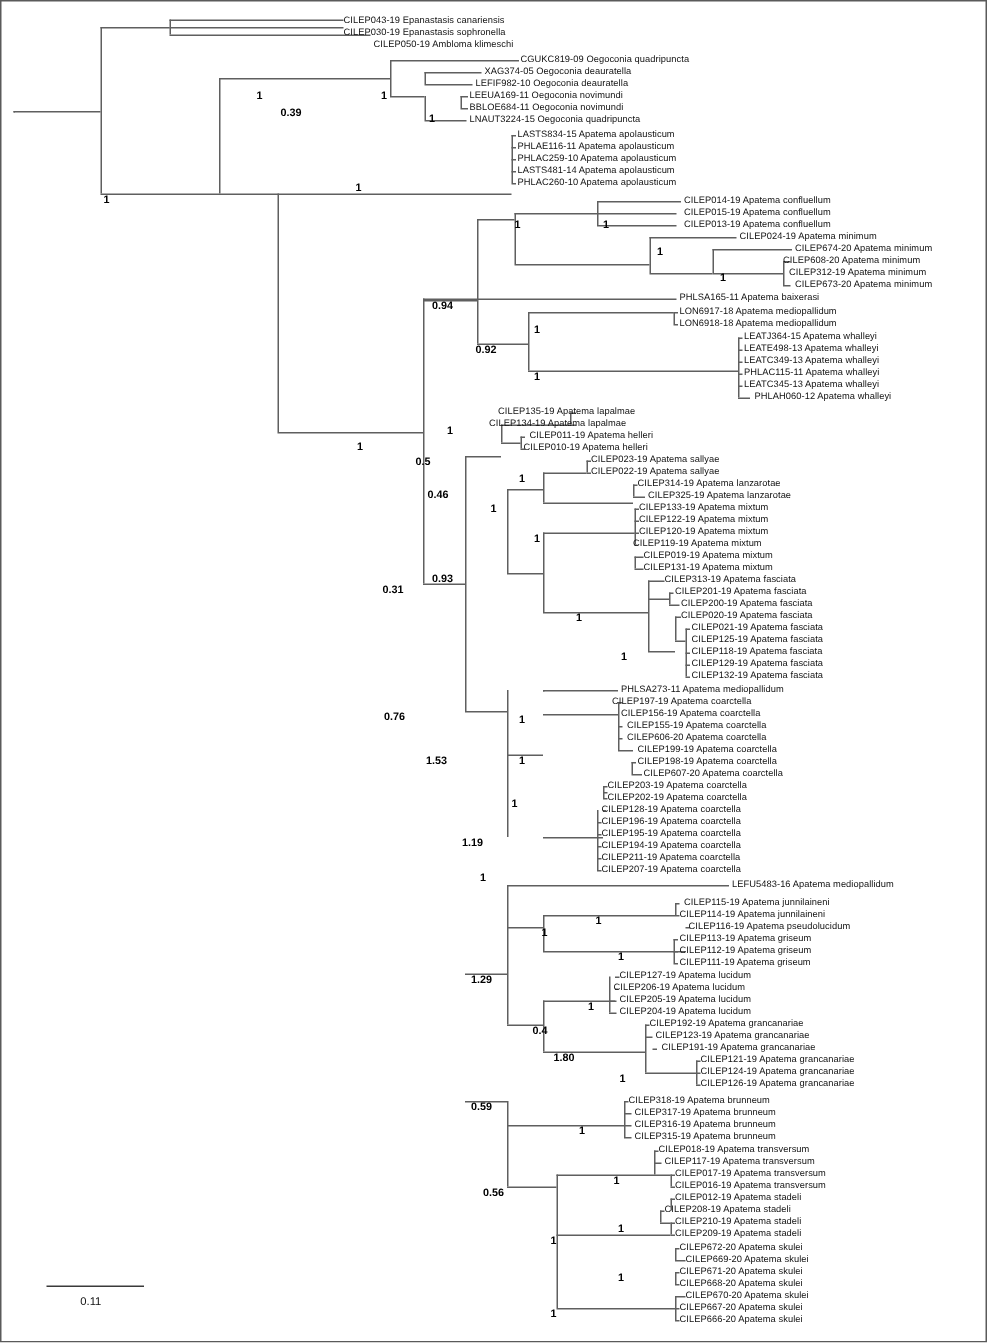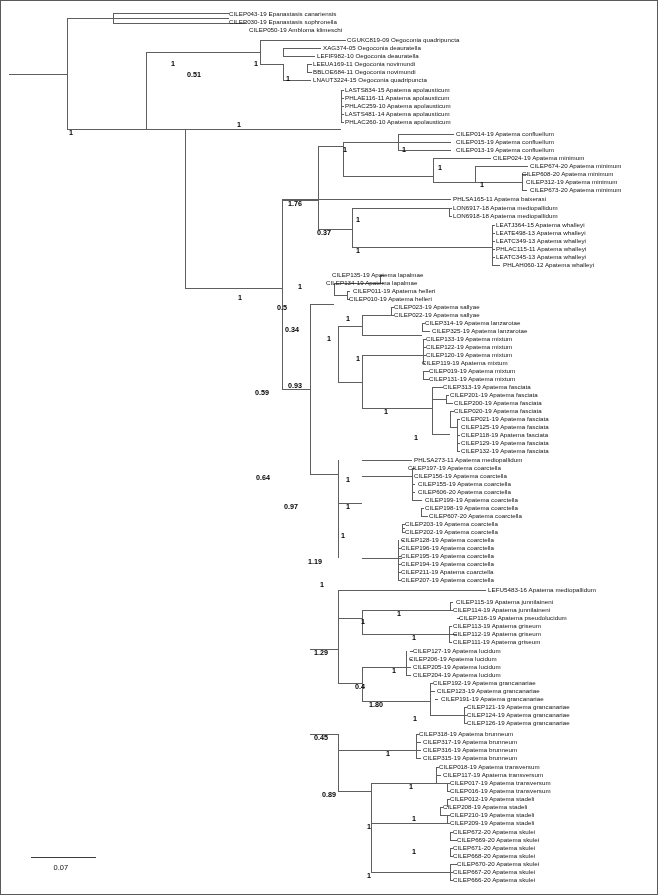--- a/index.html
+++ b/index.html
@@ -334,63 +334,63 @@
       <div class="tip-label" style="left: 452px; top: 828px;">CILEP672-20 Apatema skulei</div>
       <div class="tip-label" style="left: 456px; top: 836px;">CILEP669-20 Apatema skulei</div>
       <div class="tip-label" style="left: 452px; top: 844px;">CILEP671-20 Apatema skulei</div>
       <div class="tip-label" style="left: 452px; top: 852px;">CILEP668-20 Apatema skulei</div>
       <div class="tip-label" style="left: 456px; top: 860px;">CILEP670-20 Apatema skulei</div>
       <div class="tip-label" style="left: 452px; top: 868px;">CILEP667-20 Apatema skulei</div>
       <div class="tip-label" style="left: 452px; top: 876px;">CILEP666-20 Apatema skulei</div>
     </div>
   <div id="supports-layer">
       <div class="support" style="left: 170px; top: 59px;">1</div>
-      <div class="support" style="left: 186px; top: 70px;">0.51</div>
+      <div class="support" style="left: 186px; top: 70px;">0.39</div>
       <div class="support" style="left: 253px; top: 59px;">1</div>
       <div class="support" style="left: 285px; top: 74px;">1</div>
       <div class="support" style="left: 68px; top: 128px;">1</div>
       <div class="support" style="left: 236px; top: 120px;">1</div>
       <div class="support" style="left: 342px; top: 145px;">1</div>
       <div class="support" style="left: 401px; top: 145px;">1</div>
       <div class="support" style="left: 437px; top: 163px;">1</div>
       <div class="support" style="left: 479px; top: 180px;">1</div>
-      <div class="support" style="left: 287px; top: 199px;">1.76</div>
-      <div class="support" style="left: 316px; top: 228px;">0.37</div>
+      <div class="support" style="left: 287px; top: 199px;">0.94</div>
+      <div class="support" style="left: 316px; top: 228px;">0.92</div>
       <div class="support" style="left: 355px; top: 215px;">1</div>
       <div class="support" style="left: 355px; top: 246px;">1</div>
       <div class="support" style="left: 237px; top: 293px;">1</div>
       <div class="support" style="left: 297px; top: 282px;">1</div>
       <div class="support" style="left: 276px; top: 303px;">0.5</div>
-      <div class="support" style="left: 284px; top: 325px;">0.34</div>
+      <div class="support" style="left: 284px; top: 325px;">0.46</div>
       <div class="support" style="left: 345px; top: 314px;">1</div>
       <div class="support" style="left: 326px; top: 334px;">1</div>
       <div class="support" style="left: 287px; top: 381px; text-align: center;">0.93</div>
       <div class="support" style="left: 355px; top: 354px;">1</div>
       <div class="support" style="left: 383px; top: 407px;">1</div>
       <div class="support" style="left: 413px; top: 433px;">1</div>
-      <div class="support" style="left: 254px; top: 388px;">0.59</div>
-      <div class="support" style="left: 255px; top: 473px;">0.64</div>
-      <div class="support" style="left: 283px; top: 502px;">0.97</div>
+      <div class="support" style="left: 254px; top: 388px;">0.31</div>
+      <div class="support" style="left: 255px; top: 473px;">0.76</div>
+      <div class="support" style="left: 283px; top: 502px;">1.53</div>
       <div class="support" style="left: 345px; top: 475px;">1</div>
       <div class="support" style="left: 307px; top: 557px;">1.19</div>
       <div class="support" style="left: 345px; top: 502px;">1</div>
       <div class="support" style="left: 340px; top: 531px;">1</div>
       <div class="support" style="left: 319px; top: 580px;">1</div>
       <div class="support" style="left: 313px; top: 648px;">1.29</div>
       <div class="support" style="left: 396px; top: 609px;">1</div>
       <div class="support" style="left: 360px; top: 617px;">1</div>
       <div class="support" style="left: 411px; top: 633px;">1</div>
       <div class="support" style="left: 354px; top: 682px;">0.4</div>
       <div class="support" style="left: 391px; top: 666px;">1</div>
       <div class="support" style="left: 368px; top: 700px;">1.80</div>
       <div class="support" style="left: 412px; top: 714px;">1</div>
-      <div class="support" style="left: 313px; top: 733px;">0.45</div>
+      <div class="support" style="left: 313px; top: 733px;">0.59</div>
       <div class="support" style="left: 385px; top: 749px;">1</div>
-      <div class="support" style="left: 321px; top: 790px;">0.89</div>
+      <div class="support" style="left: 321px; top: 790px;">0.56</div>
       <div class="support" style="left: 408px; top: 782px;">1</div>
       <div class="support" style="left: 366px; top: 822px;">1</div>
       <div class="support" style="left: 411px; top: 814px;">1</div>
       <div class="support" style="left: 366px; top: 871px;">1</div>
       <div class="support" style="left: 411px; top: 847px;">1</div>
     </div>
   <div class="scale-bar" id="scale-bar-el" style="left: 30px; top: 856px; width: 65px;"></div>
-  <div class="scale-text" id="scale-text-el" style="left: 52.5px; top: 862px;">0.07</div>
+  <div class="scale-text" id="scale-text-el" style="left: 52.5px; top: 862px;">0.11</div>
 </div>
 
 </body></html>

